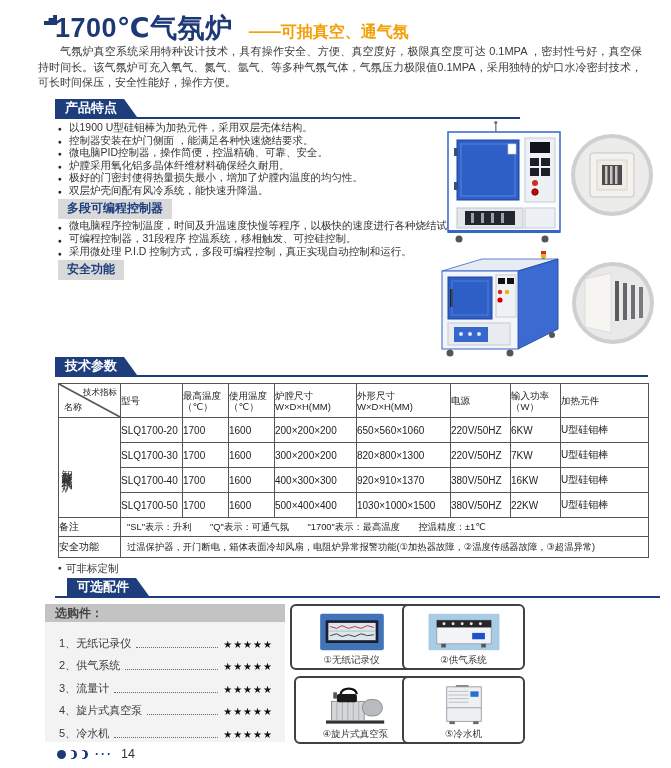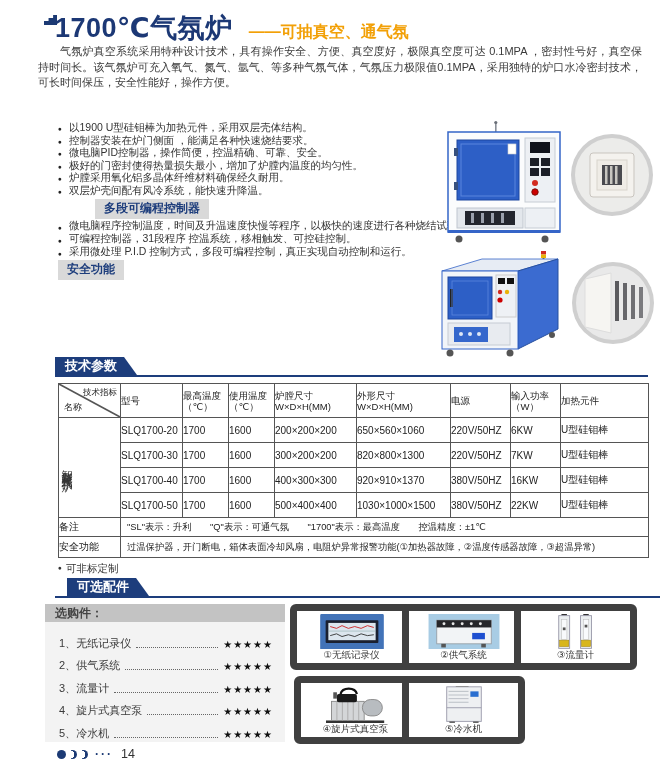--- a/index.html
+++ b/index.html
@@ -33,21 +33,21 @@
   .bullets li::before{content:"●";position:absolute;left:0;top:2px;font-size:6.5px;color:#222;}
   .features-list{left:58px;top:121px;width:420px;}
   .features-list li{line-height:12.6px;}
   .prog-list{left:58px;top:219px;width:445px;}
   .prog-list li{line-height:13.2px;}
   .safe-list{left:58px;top:279px;width:378px;}
   .safe-list li{line-height:12.8px;}
 
   .subheader{position:absolute;display:inline-block;background:#d9d9d9;color:#1d3d7c;
              font-size:12px;font-weight:bold;padding:1px 9px 2px 9px;}
-  .sub-prog{left:58px;top:199px;margin-left:37px;}
+  .sub-prog{left:58px;top:199px;}
   .sub-safe{left:58px;top:260px;}
 
   
   .spec-table{position:absolute;left:58px;top:383px;width:590px;border-collapse:collapse;
               table-layout:fixed;font-size:10px;color:#222;}
   .spec-table td,.spec-table th{border:1px solid #555;text-align:left;padding:0;overflow:hidden;}
   .spec-table .thr{height:34px;}
   .spec-table th{font-weight:normal;font-size:9.5px;line-height:11px;white-space:pre-line;}
   .spec-table .drow{height:25px;}
   .spec-table .note-row{height:19px;}
@@ -68,21 +68,21 @@
   .opt-header{height:18px;line-height:18px;background:#c3c3c3;color:#444;font-size:12px;
               font-weight:bold;padding-left:10px;}
   .opt-list{padding:6px 12px 0 14px;}
   .opt-item{display:flex;align-items:flex-end;height:22.5px;font-size:11px;color:#3a3a3a;}
   .opt-num{flex:none;}
   .opt-nm{flex:none;}
   .leader{flex:1;border-bottom:1.3px dotted #666;margin:0 5px 3px 5px;}
   .opt-stars{flex:none;font-size:10px;letter-spacing:1px;color:#111;padding-bottom:1px;}
 
   
-  .card{position:absolute;width:123px;background:#fff;border:7px solid #404040;border-radius:6px;
+  .card{position:absolute;width:123px;background:#fff;border:2px solid #404040;border-radius:6px;
         display:flex;flex-direction:column;padding:3px 3px 2px 3px;box-sizing:border-box;}
   .card .art{flex:1;display:flex;align-items:center;justify-content:center;overflow:hidden;}
   .card .art svg{width:92px;height:40px;}
   .caption{flex:none;text-align:center;font-size:9.5px;color:#333;line-height:12px;}
   .card1{left:290px;top:604px;height:66px;}
   .card2{left:402px;top:604px;height:66px;}
   .card3{left:514px;top:604px;height:66px;}
   .card4{left:294px;top:676px;height:68px;}
   .card5{left:402px;top:676px;height:68px;}
 
@@ -108,26 +108,29 @@
 <div class="page">
 
   <div class="corner-mark"></div>
 
   <div class="title-row">
     <span class="title">1700℃气氛炉</span><span class="subtitle">——可抽真空、通气氛</span>
   </div>
 
   <p class="intro">气氛炉真空系统采用特种设计技术，具有操作安全、方便、真空度好，极限真空度可达 0.1MPA ，密封性号好，真空保持时间长。该气氛炉可充入氧气、氮气、氩气、等多种气氛气体，气氛压力极限值0.1MPA，采用独特的炉口水冷密封技术，可长时间保压，安全性能好，操作方便。</p>
 
+  <div class="section-header sh-features">
+    <span class="flag">产品特点</span>
+  </div>
   <ul class="bullets features-list">
     <li>以1900 U型硅钼棒为加热元件，采用双层壳体结构。</li>
     <li>控制器安装在炉门侧面 ，能满足各种快速烧结要求。</li>
     <li>微电脑PID控制器，操作简便，控温精确、可靠、安全。</li>
+    <li>炉膛采用氧化铝多晶体纤维材料确保经久耐用。</li>
     <li>极好的门密封使得热量损失最小，增加了炉膛内温度的均匀性。</li>
-    <li>炉膛采用氧化铝多晶体纤维材料确保经久耐用。</li>
     <li>双层炉壳间配有风冷系统，能快速升降温。</li>
   </ul>
 
   <div class="subheader sub-prog">多段可编程控制器</div>
   <ul class="bullets prog-list">
     <li>微电脑程序控制温度，时间及升温速度快慢等程序，以极快的速度进行各种烧结试验。</li>
     <li>可编程控制器，31段程序 控温系统，移相触发、可控硅控制。</li>
     <li>采用微处理 P.I.D 控制方式，多段可编程控制，真正实现自动控制和运行。</li>
   </ul>
 
@@ -374,41 +377,20 @@
           <circle cx="53" cy="13" r="1.6" fill="#e8e8e8"></circle>
           <circle cx="63" cy="13" r="1.6" fill="#e8e8e8"></circle>
         <rect x="54" y="23" width="14" height="7" fill="#1e4fd0"></rect>
         <rect x="20" y="35" width="5" height="4" fill="#555"></rect>
           <rect x="64" y="35" width="5" height="4" fill="#555"></rect>
       </svg>
     </div>
     <div class="caption">②供气系统</div>
   </div>
 
-  <div class="card card3">
-    <div class="art">
-      <svg viewBox="0 0 90 44">
-        <g>
-          <rect x="29" y="0" width="6" height="4" fill="#333"></rect>
-          <rect x="26" y="4" width="12" height="36" fill="#eceff1" stroke="#99a"></rect>
-          <rect x="29" y="8" width="6" height="22" fill="#f8fafc" stroke="#bbb" stroke-width=".6"></rect>
-          <rect x="30.5" y="17" width="3" height="3" fill="#555"></rect>
-          <rect x="27" y="31" width="10" height="7" fill="#d8b61c" stroke="#a8880c" stroke-width=".6"></rect>
-        </g>
-        <g transform="translate(24,0)">
-          <rect x="29" y="0" width="6" height="4" fill="#333"></rect>
-          <rect x="26" y="4" width="12" height="36" fill="#eceff1" stroke="#99a"></rect>
-          <rect x="29" y="8" width="6" height="22" fill="#f8fafc" stroke="#bbb" stroke-width=".6"></rect>
-          <rect x="30.5" y="14" width="3" height="3" fill="#555"></rect>
-          <rect x="27" y="31" width="10" height="7" fill="#d8b61c" stroke="#a8880c" stroke-width=".6"></rect>
-        </g>
-      </svg>
-    </div>
-    <div class="caption">③流量计</div>
-  </div>
 
   <div class="card card4">
     <div class="art">
       <svg viewBox="0 0 90 44">
         <rect x="12" y="39" width="64" height="3.5" fill="#333"></rect>
         <rect x="18" y="18" width="36" height="21" fill="#d4d6d8" stroke="#888"></rect>
         <line x1="24" y1="18" x2="24" y2="39" stroke="#aaa"></line>
           <line x1="30" y1="18" x2="30" y2="39" stroke="#aaa"></line>
           <line x1="36" y1="18" x2="36" y2="39" stroke="#aaa"></line>
           <line x1="42" y1="18" x2="42" y2="39" stroke="#aaa"></line>

